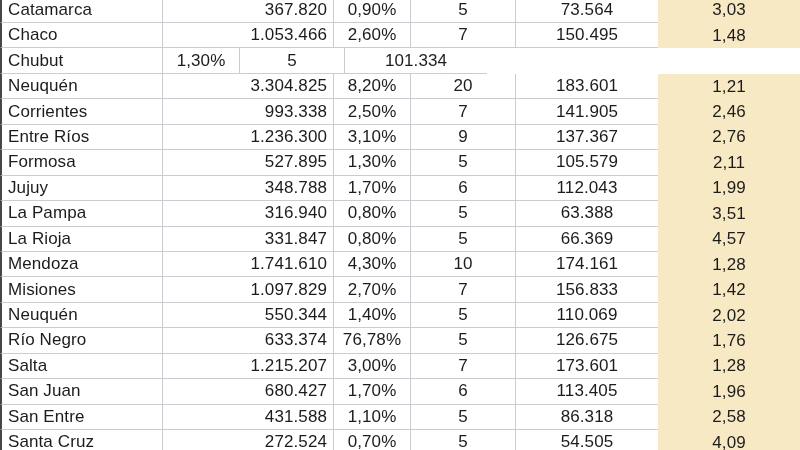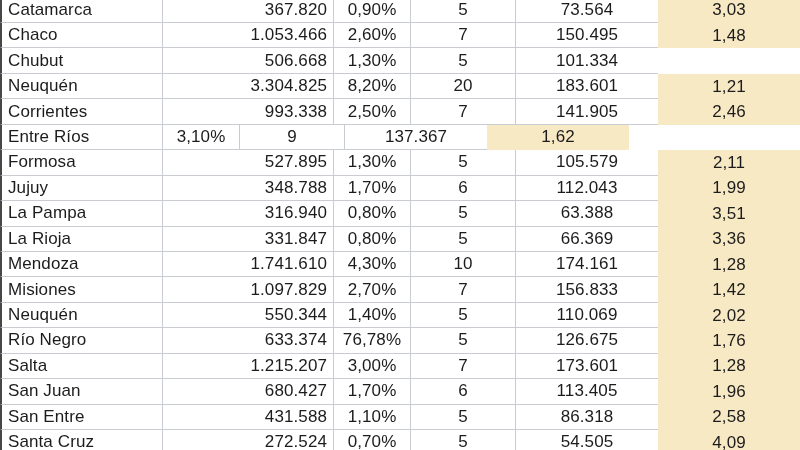--- a/index.html
+++ b/index.html
@@ -85,21 +85,20 @@
     <div class="cell c-prov">Chaco</div>
     <div class="cell c-pop">1.053.466</div>
     <div class="cell c-pct">2,60%</div>
     <div class="cell c-seats">7</div>
     <div class="cell c-val">150.495</div>
     <div class="cell c-ratio">1,48</div>
   </div>
 
   <div class="row">
     <div class="cell c-prov">Chubut</div>
-    <div class="cell c-pop">506.668</div>
     <div class="cell c-pct">1,30%</div>
     <div class="cell c-seats">5</div>
     <div class="cell c-val">101.334</div>
   </div>
 
   <div class="row">
     <div class="cell c-prov">Neuquén</div>
     <div class="cell c-pop">3.304.825</div>
     <div class="cell c-pct">8,20%</div>
     <div class="cell c-seats">20</div>
@@ -111,24 +110,25 @@
     <div class="cell c-prov">Corrientes</div>
     <div class="cell c-pop">993.338</div>
     <div class="cell c-pct">2,50%</div>
     <div class="cell c-seats">7</div>
     <div class="cell c-val">141.905</div>
     <div class="cell c-ratio">2,46</div>
   </div>
 
   <div class="row">
     <div class="cell c-prov">Entre Ríos</div>
+    <div class="cell c-pop">1.236.300</div>
     <div class="cell c-pct">3,10%</div>
     <div class="cell c-seats">9</div>
     <div class="cell c-val">137.367</div>
-    <div class="cell c-ratio">1,62</div>
+    <div class="cell c-ratio">2,76</div>
   </div>
 
   <div class="row">
     <div class="cell c-prov">Formosa</div>
     <div class="cell c-pop">527.895</div>
     <div class="cell c-pct">1,30%</div>
     <div class="cell c-seats">5</div>
     <div class="cell c-val">105.579</div>
     <div class="cell c-ratio">2,11</div>
   </div>
@@ -150,21 +150,21 @@
     <div class="cell c-val">63.388</div>
     <div class="cell c-ratio">3,51</div>
   </div>
 
   <div class="row">
     <div class="cell c-prov">La Rioja</div>
     <div class="cell c-pop">331.847</div>
     <div class="cell c-pct">0,80%</div>
     <div class="cell c-seats">5</div>
     <div class="cell c-val">66.369</div>
-    <div class="cell c-ratio">3,36</div>
+    <div class="cell c-ratio">4,57</div>
   </div>
 
   <div class="row">
     <div class="cell c-prov">Mendoza</div>
     <div class="cell c-pop">1.741.610</div>
     <div class="cell c-pct">4,30%</div>
     <div class="cell c-seats">10</div>
     <div class="cell c-val">174.161</div>
     <div class="cell c-ratio">1,28</div>
   </div>

